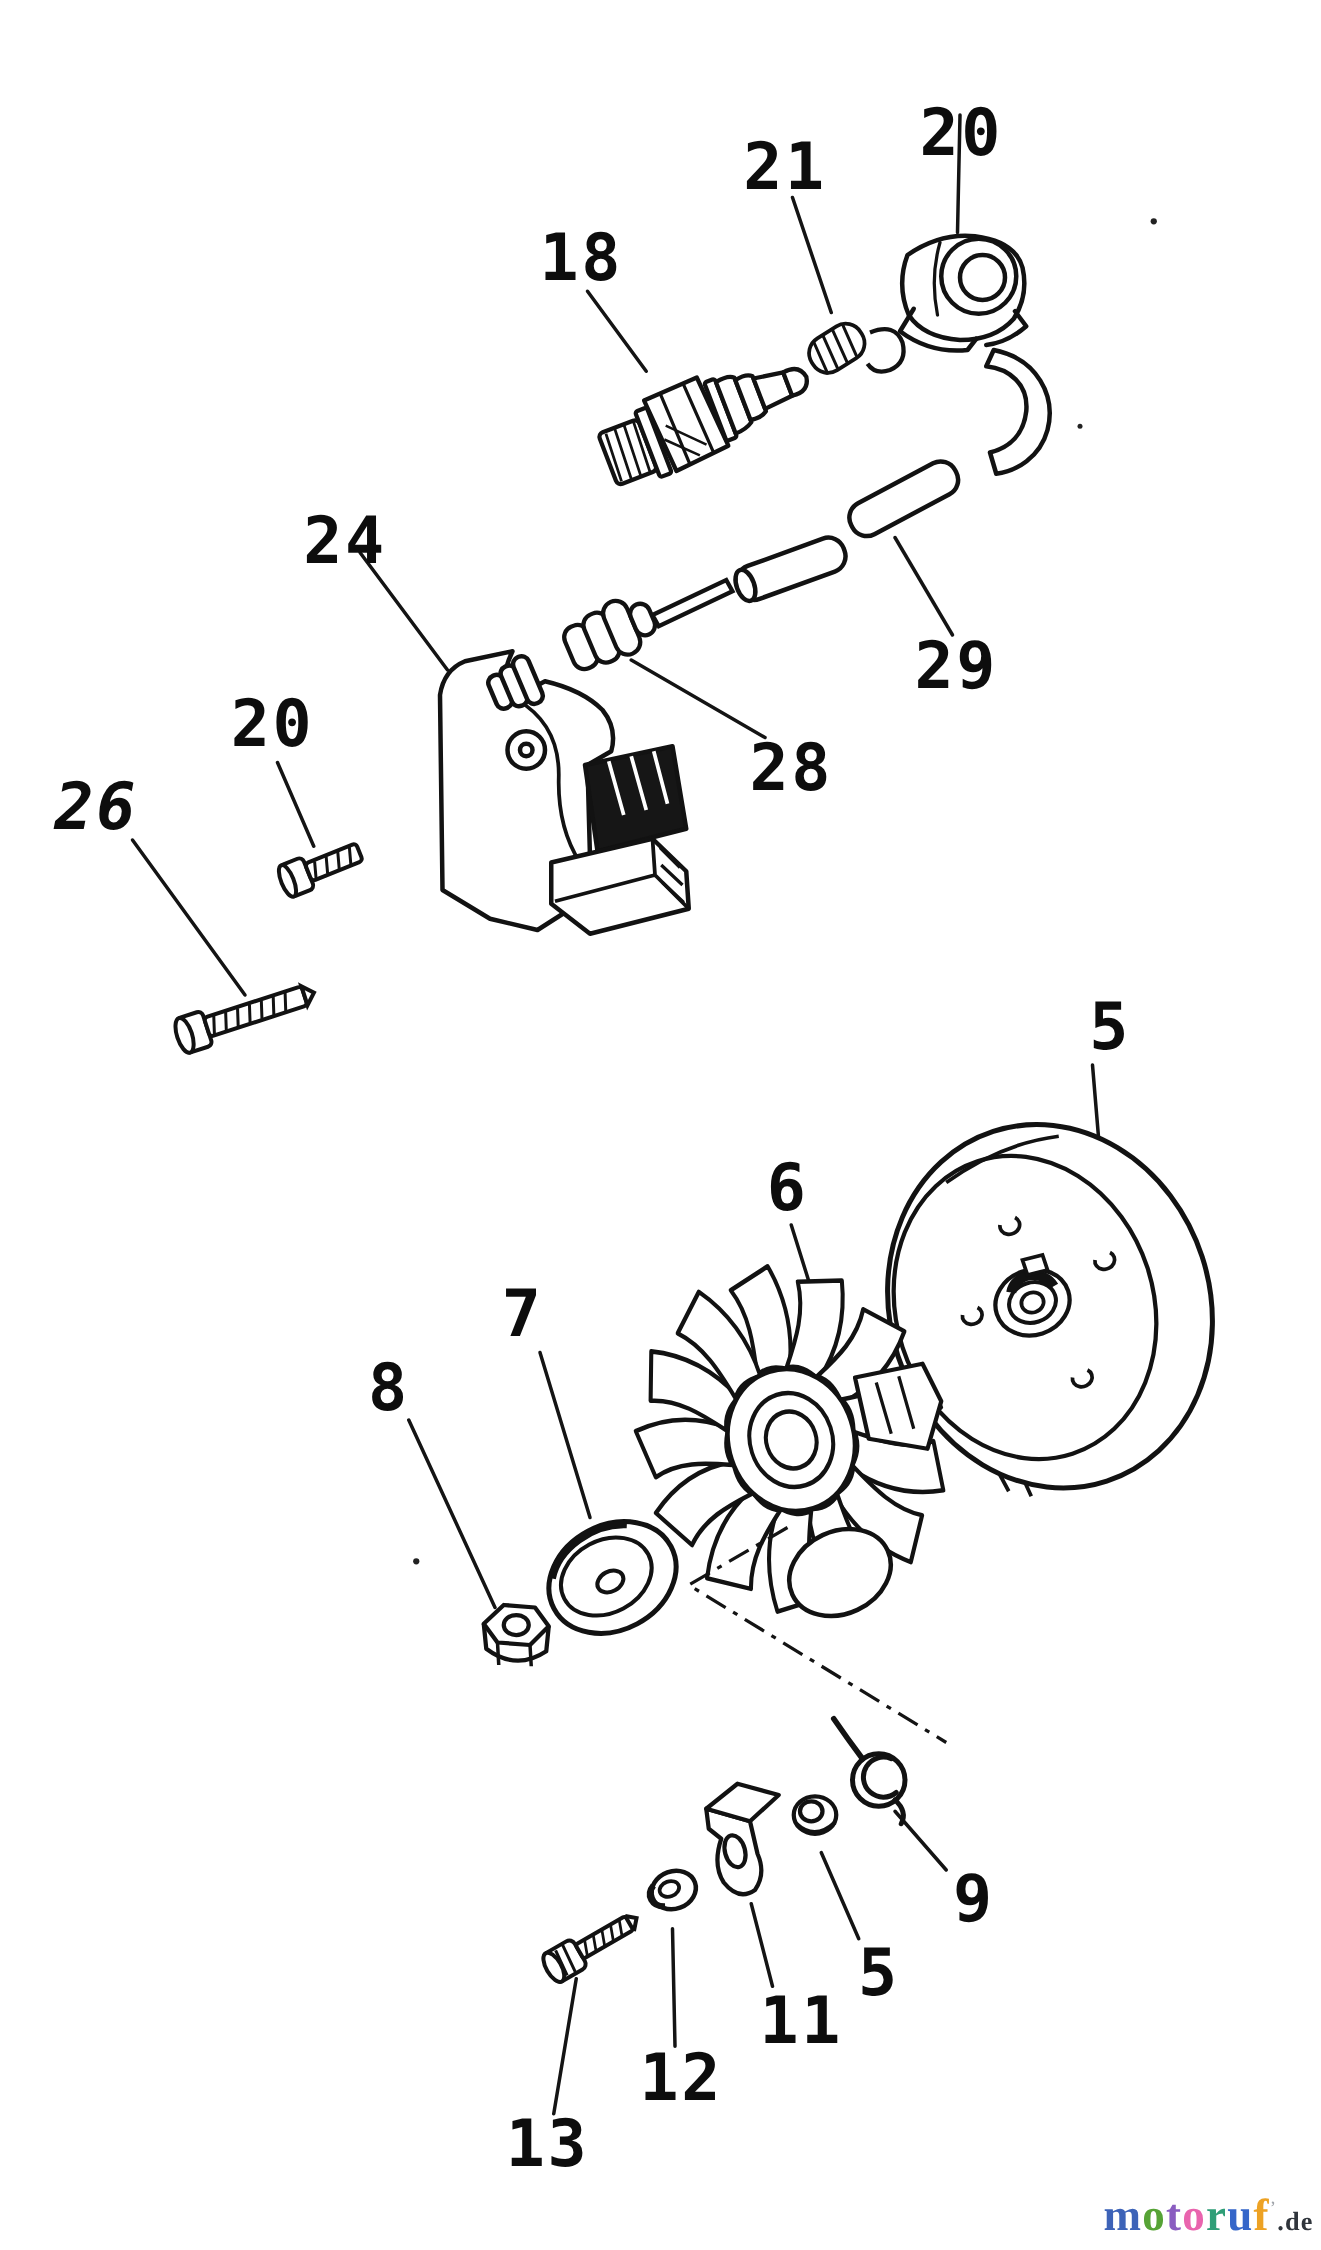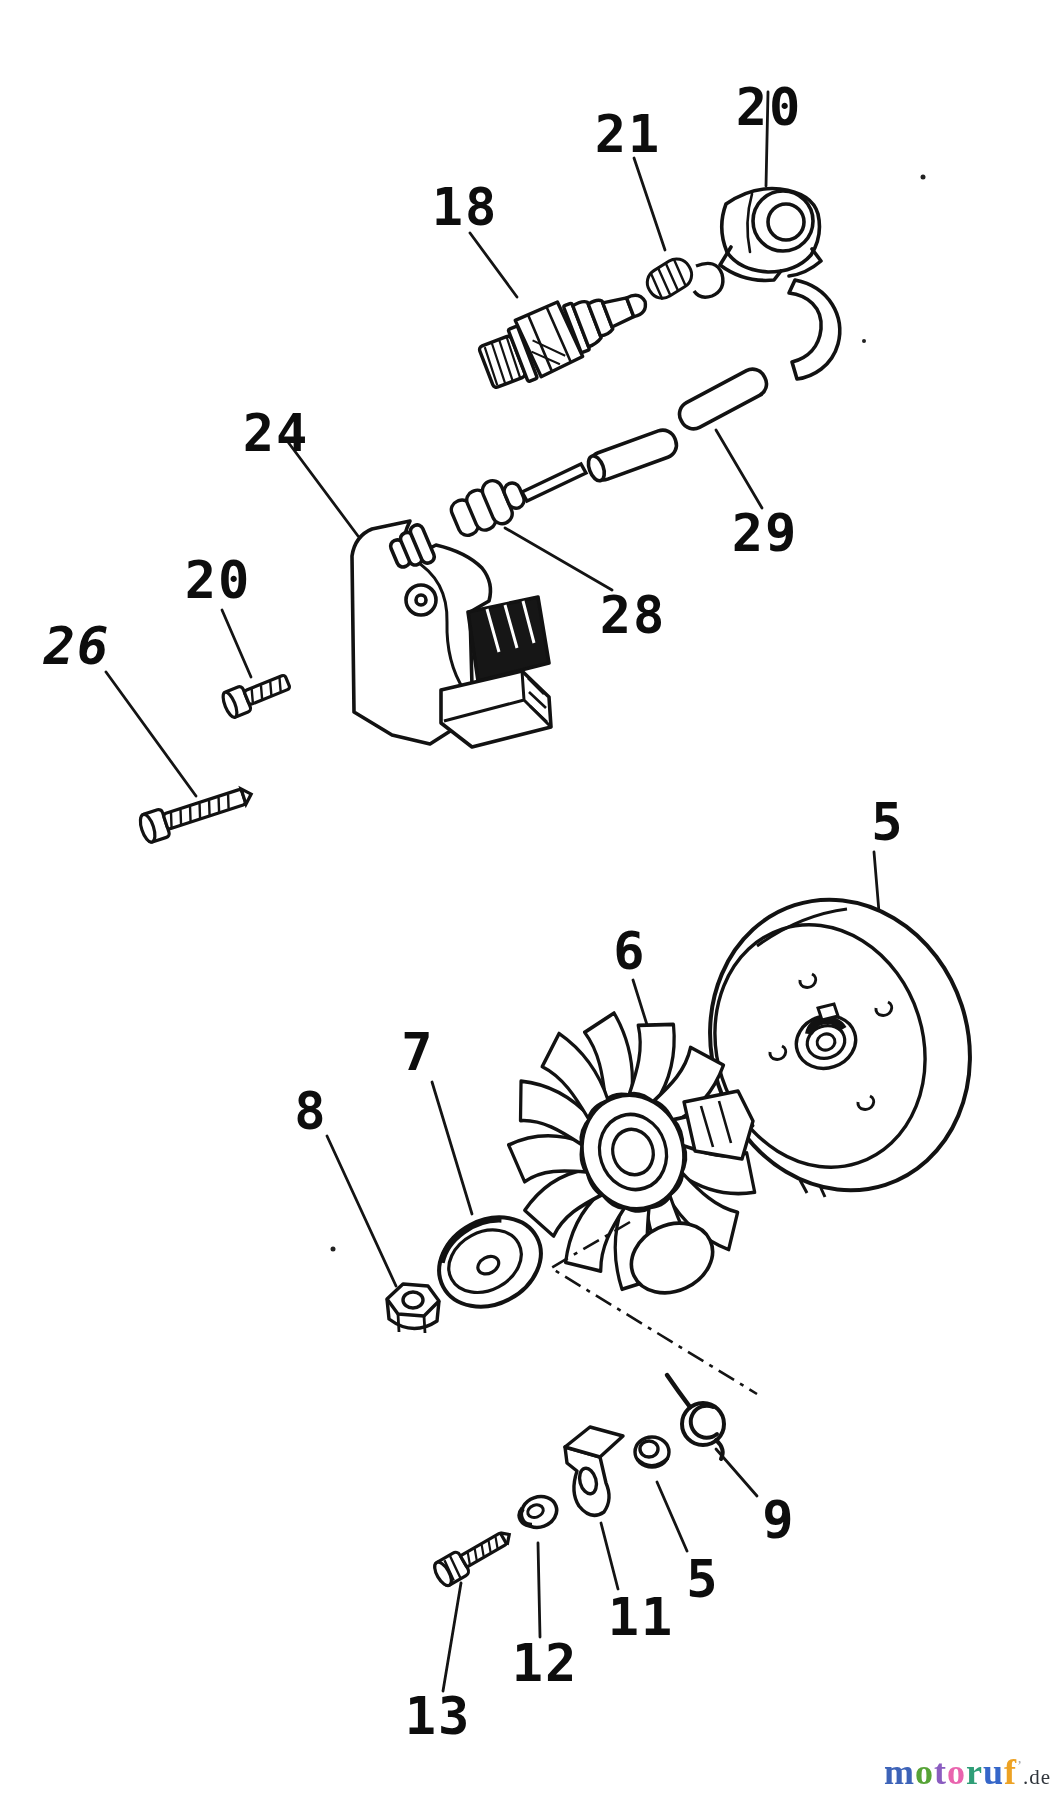--- a/index.html
+++ b/index.html
@@ -13,21 +13,21 @@
     font-family:"DejaVu Sans Mono",monospace;font-weight:700;font-size:52px;
     color:#0d0d0d;letter-spacing:2px;line-height:1;white-space:nowrap;
     user-select:none;
   }
   .logo{
     position:absolute;right:6px;bottom:10px;line-height:1;
     font-family:"Liberation Serif",serif;font-weight:700;font-size:36px;
     letter-spacing:1px;text-decoration:none;white-space:nowrap;
   }
   .logo-tick{font-size:15px;vertical-align:super;color:#a0a4aa;font-weight:400;}
-  .logo-suffix{font-size:21px;font-weight:400;}
+  .logo-suffix{font-size:21px;font-weight:700;}
 </style>
 </head>
 <body>
 
 <div id="stage">
 
 <svg class="art" viewBox="0 0 1057 1800" xmlns="http://www.w3.org/2000/svg">
   <defs>
     <path id="blade" d="M -10,-50 C -5,-72 -1,-92 -9,-112 L 25,-120 C 31,-95 28,-70 16,-47 C 7,-52 -1,-54 -10,-50 Z"></path>
   </defs>

